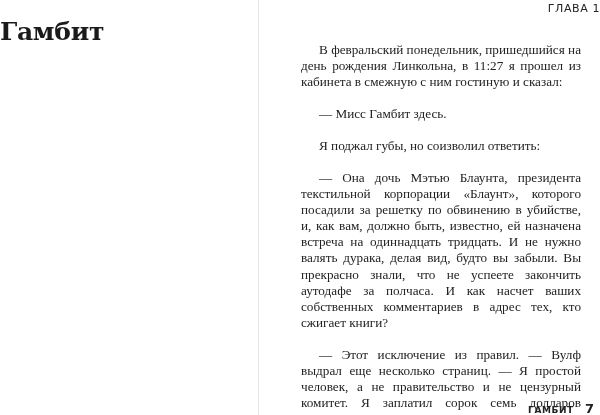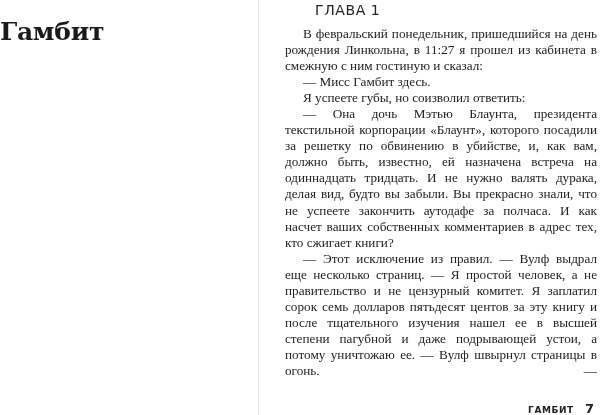--- a/index.html
+++ b/index.html
@@ -21,32 +21,32 @@
     background: #ffffff;
   }
   .book-title {
     position: absolute; left: 0; top: 17px;
     font-family: "DejaVu Serif", serif;
     font-size: 25px; font-weight: bold; letter-spacing: -0.3px;
     color: #1a1a1a; white-space: nowrap;
   }
   .chapter-heading {
     position: absolute; left: 0; right: 0; top: 2px;
-    text-align: left;
+    text-align: right;
     font-family: "DejaVu Sans", sans-serif;
-    font-size: 14px; letter-spacing: 0.6px; color: #222;
+    font-size: 11px; letter-spacing: 0.6px; color: #222;
     padding-left: 56px; box-sizing: border-box;
   }
   .text-block {
     position: absolute; left: 26px; top: 26px; width: 312px;
     font-family: "Liberation Serif", serif;
     font-size: 13.2px; line-height: 16.05px; color: #222;
   }
   .text-block p {
-    margin: 0; text-indent: 18px; text-align: justify;
+    margin: 16px; text-indent: 18px; text-align: justify;
   }
   .text-block p.last-line-justify { text-align-last: justify; }
   .footer {
     position: absolute; right: 6px; top: 398px;
     font-family: "DejaVu Sans", sans-serif; color: #222;
     white-space: nowrap;
   }
   .running-title { font-size: 9px; font-weight: bold; letter-spacing: 0.6px; }
   .page-number { font-size: 13px; font-weight: bold; margin-left: 6px; }
 </style>
@@ -58,21 +58,21 @@
 </div>
 
 <div class="divider"></div>
 
 <div class="right-page">
   <div class="chapter-heading">ГЛАВА 1</div>
 
   <div class="text-block">
     <p>В февральский понедельник, пришедшийся на день рождения Линкольна, в 11:27 я прошел из кабинета в смежную с ним гостиную и сказал:</p>
     <p>— Мисс Гамбит здесь.</p>
-    <p>Я успеете губы, но соизволил ответить:</p>
+    <p>Я поджал губы, но соизволил ответить:</p>
     <p>— Она дочь Мэтью Блаунта, президента текстильной корпорации «Блаунт», которого посадили за решетку по обвинению в убийстве, и, как вам, должно быть, известно, ей назначена встреча на одиннадцать тридцать. И не нужно валять дурака, делая вид, будто вы забыли. Вы прекрасно знали, что не успеете закончить аутодафе за полчаса. И как насчет ваших собственных комментариев в адрес тех, кто сжигает книги?</p>
     <p class="last-line-justify">— Этот исключение из правил. — Вулф выдрал еще несколько страниц. — Я простой человек, а не правительство и не цензурный комитет. Я заплатил сорок семь долларов пятьдесят центов за эту книгу и после тщательного изучения нашел ее в высшей степени пагубной и даже подрывающей устои, а потому уничтожаю ее. — Вулф швырнул страницы в огонь. —</p>
   </div>
 
   <div class="footer">
     <span class="running-title">ГАМБИТ</span>
     <span class="page-number">7</span>
   </div>
 </div>
 

